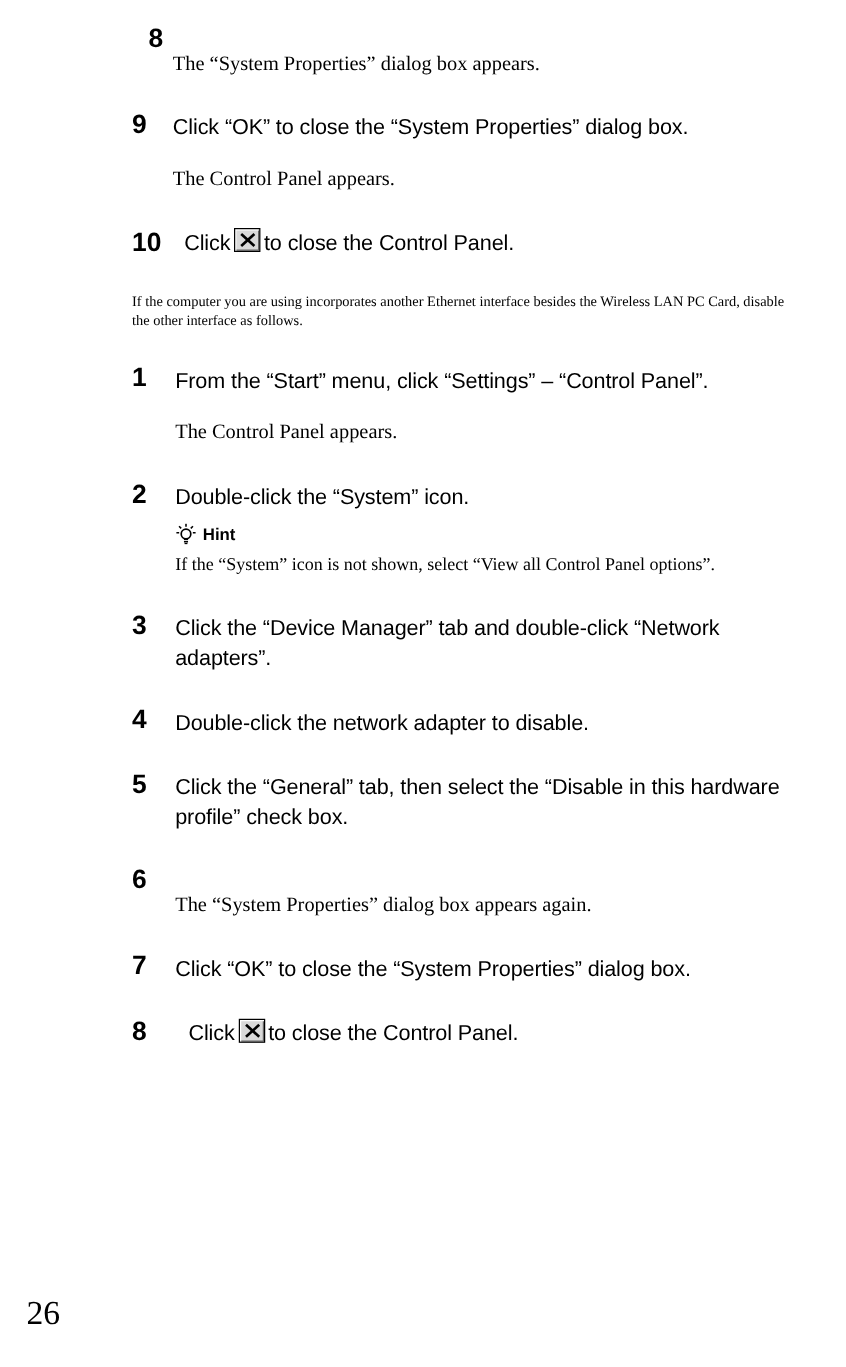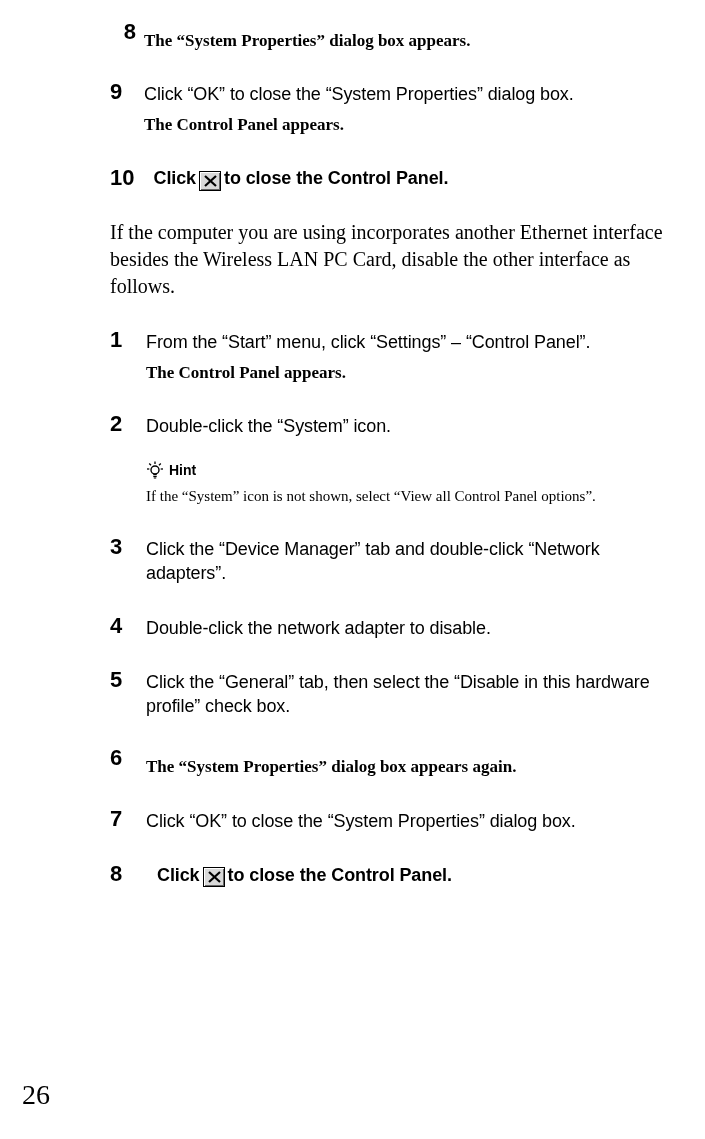--- a/index.html
+++ b/index.html
@@ -31,26 +31,25 @@
     }
     .step-main {
       font-family: Arial, Helvetica, sans-serif;
       font-size: 18px;
       line-height: 1.35;
       letter-spacing: -0.1px;
     }
     .step-sub {
       font-family: "Times New Roman", Times, serif;
       font-size: 17px;
-      margin-top: 8px;
+      margin-top: 20px;
       line-height: 1.3;
-      font-weight: bold;
     }
     .hint-block {
-      margin-top: 23px;
+      margin-top: 10px;
     }
     .hint-row {
       display: flex;
       align-items: center;
       gap: 5px;
     }
     .hint-icon {
       display: inline-block;
       vertical-align: middle;
     }
@@ -77,35 +76,34 @@
       box-shadow: inset 1px 1px 0 #fff, inset -1px -1px 0 #666;
       margin: 0 3px;
     }
     .x-icon svg {
       position: absolute;
       top: 2px;
       left: 3px;
     }
     .para {
       font-family: "Times New Roman", Times, serif;
-      font-size: 20px;
+      font-size: 12px;
       line-height: 1.35;
       margin: 8px 0 28px 0;
     }
     .inline-step {
       display: flex;
       align-items: center;
       margin-bottom: 28px;
       gap: 11px;
     }
     .inline-step .step-main {
       display: flex;
-      align-items: flex-end;
+      align-items: flex-start;
       flex-wrap: wrap;
-      font-weight: bold;
     }
     .page-number {
       position: absolute;
       left: 22px;
       bottom: 28px;
       font-family: "Times New Roman", Times, serif;
       font-size: 28px;
     }
     .list-a > .step:first-child .step-number,
     .list-a > .inline-step .step-number {

